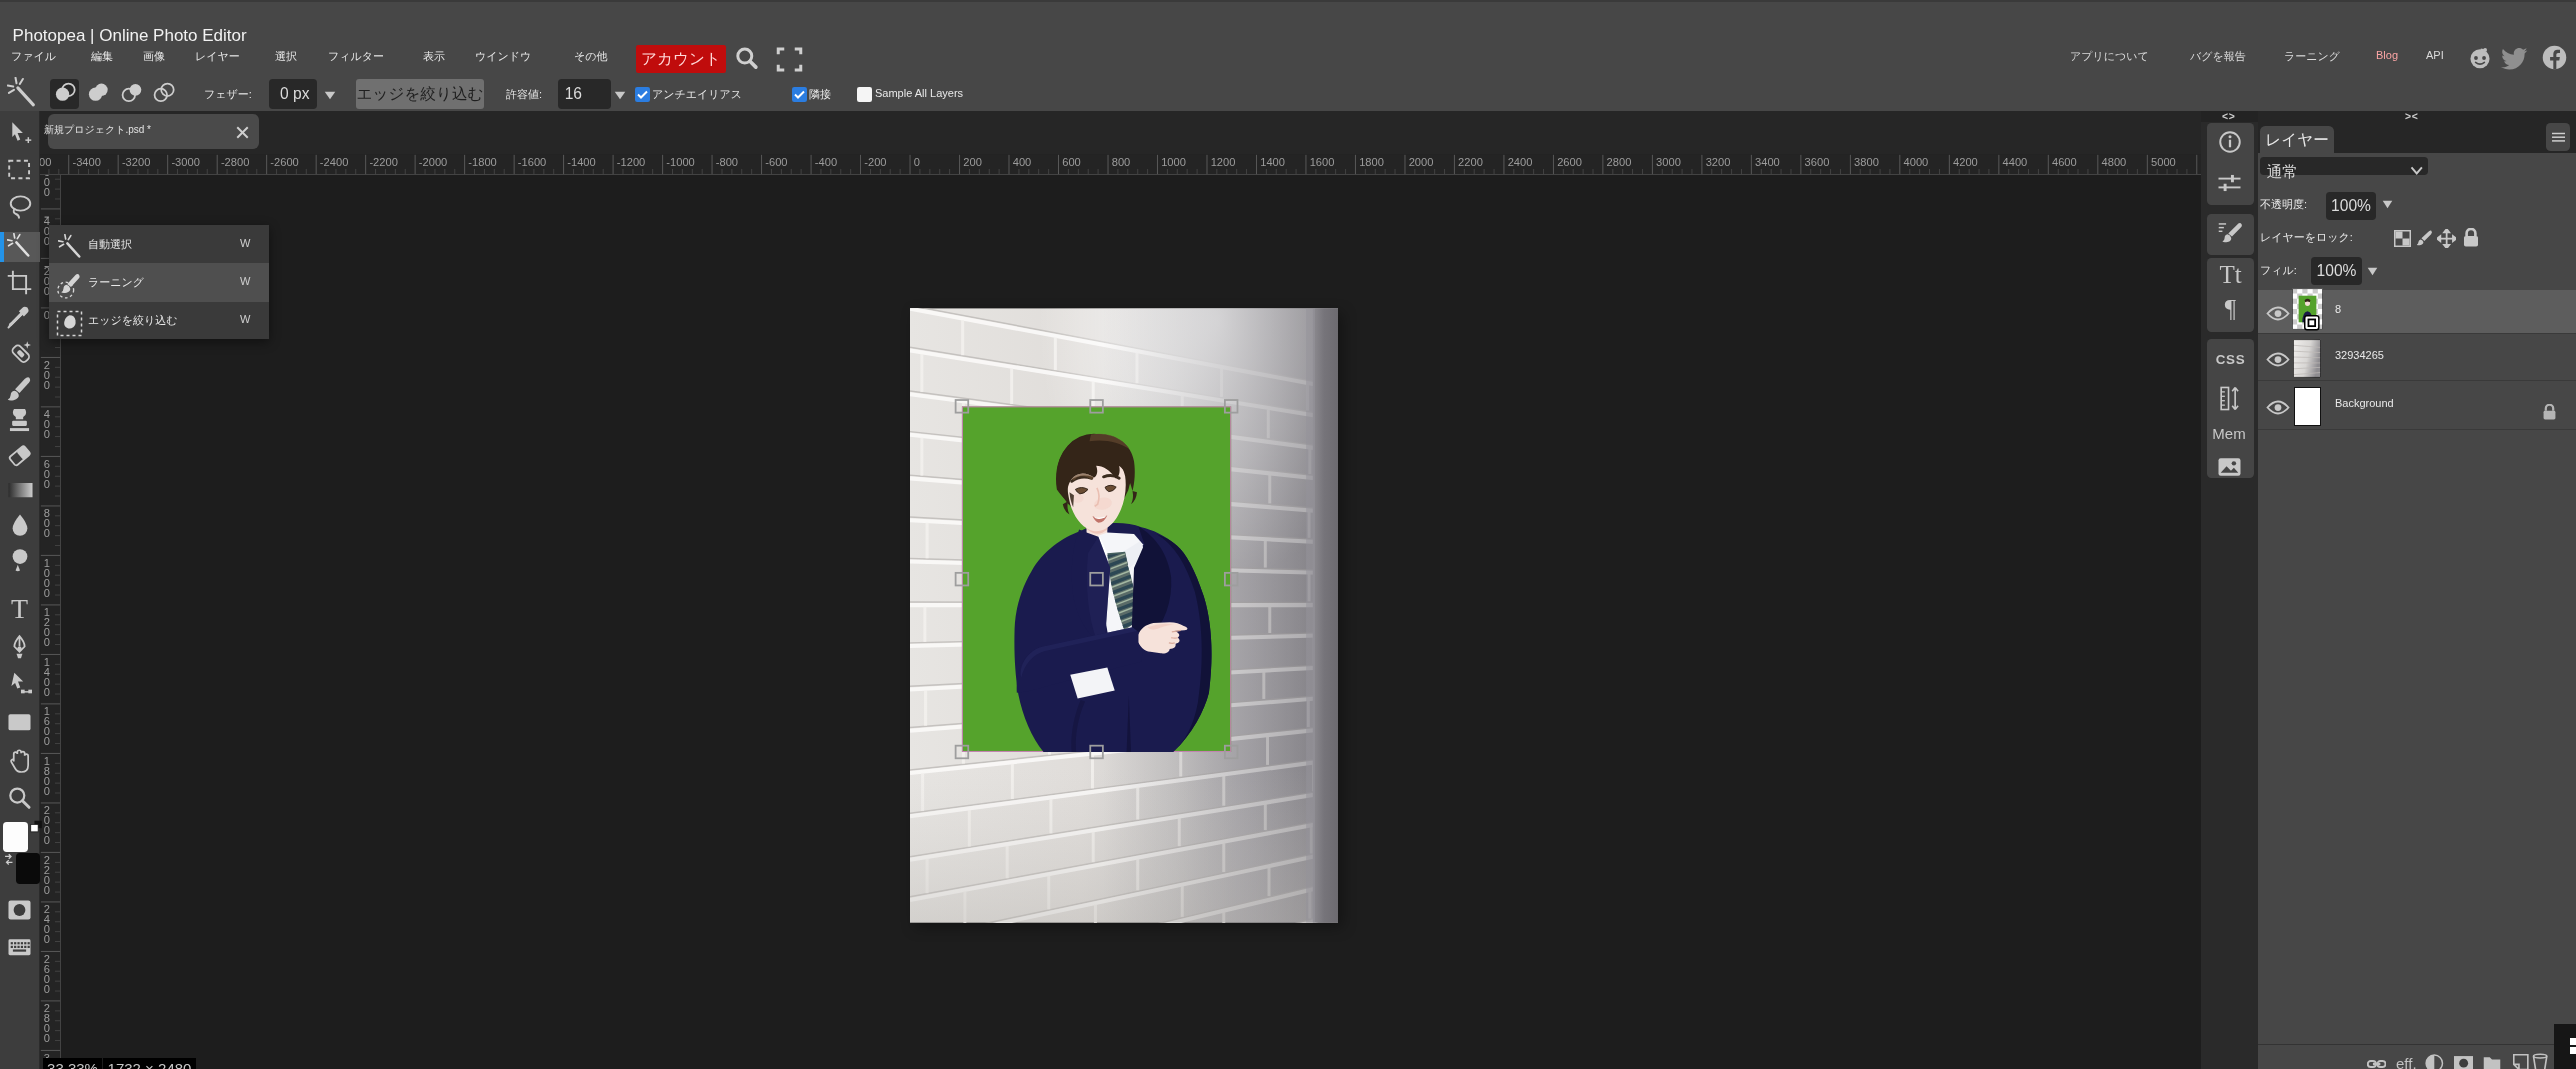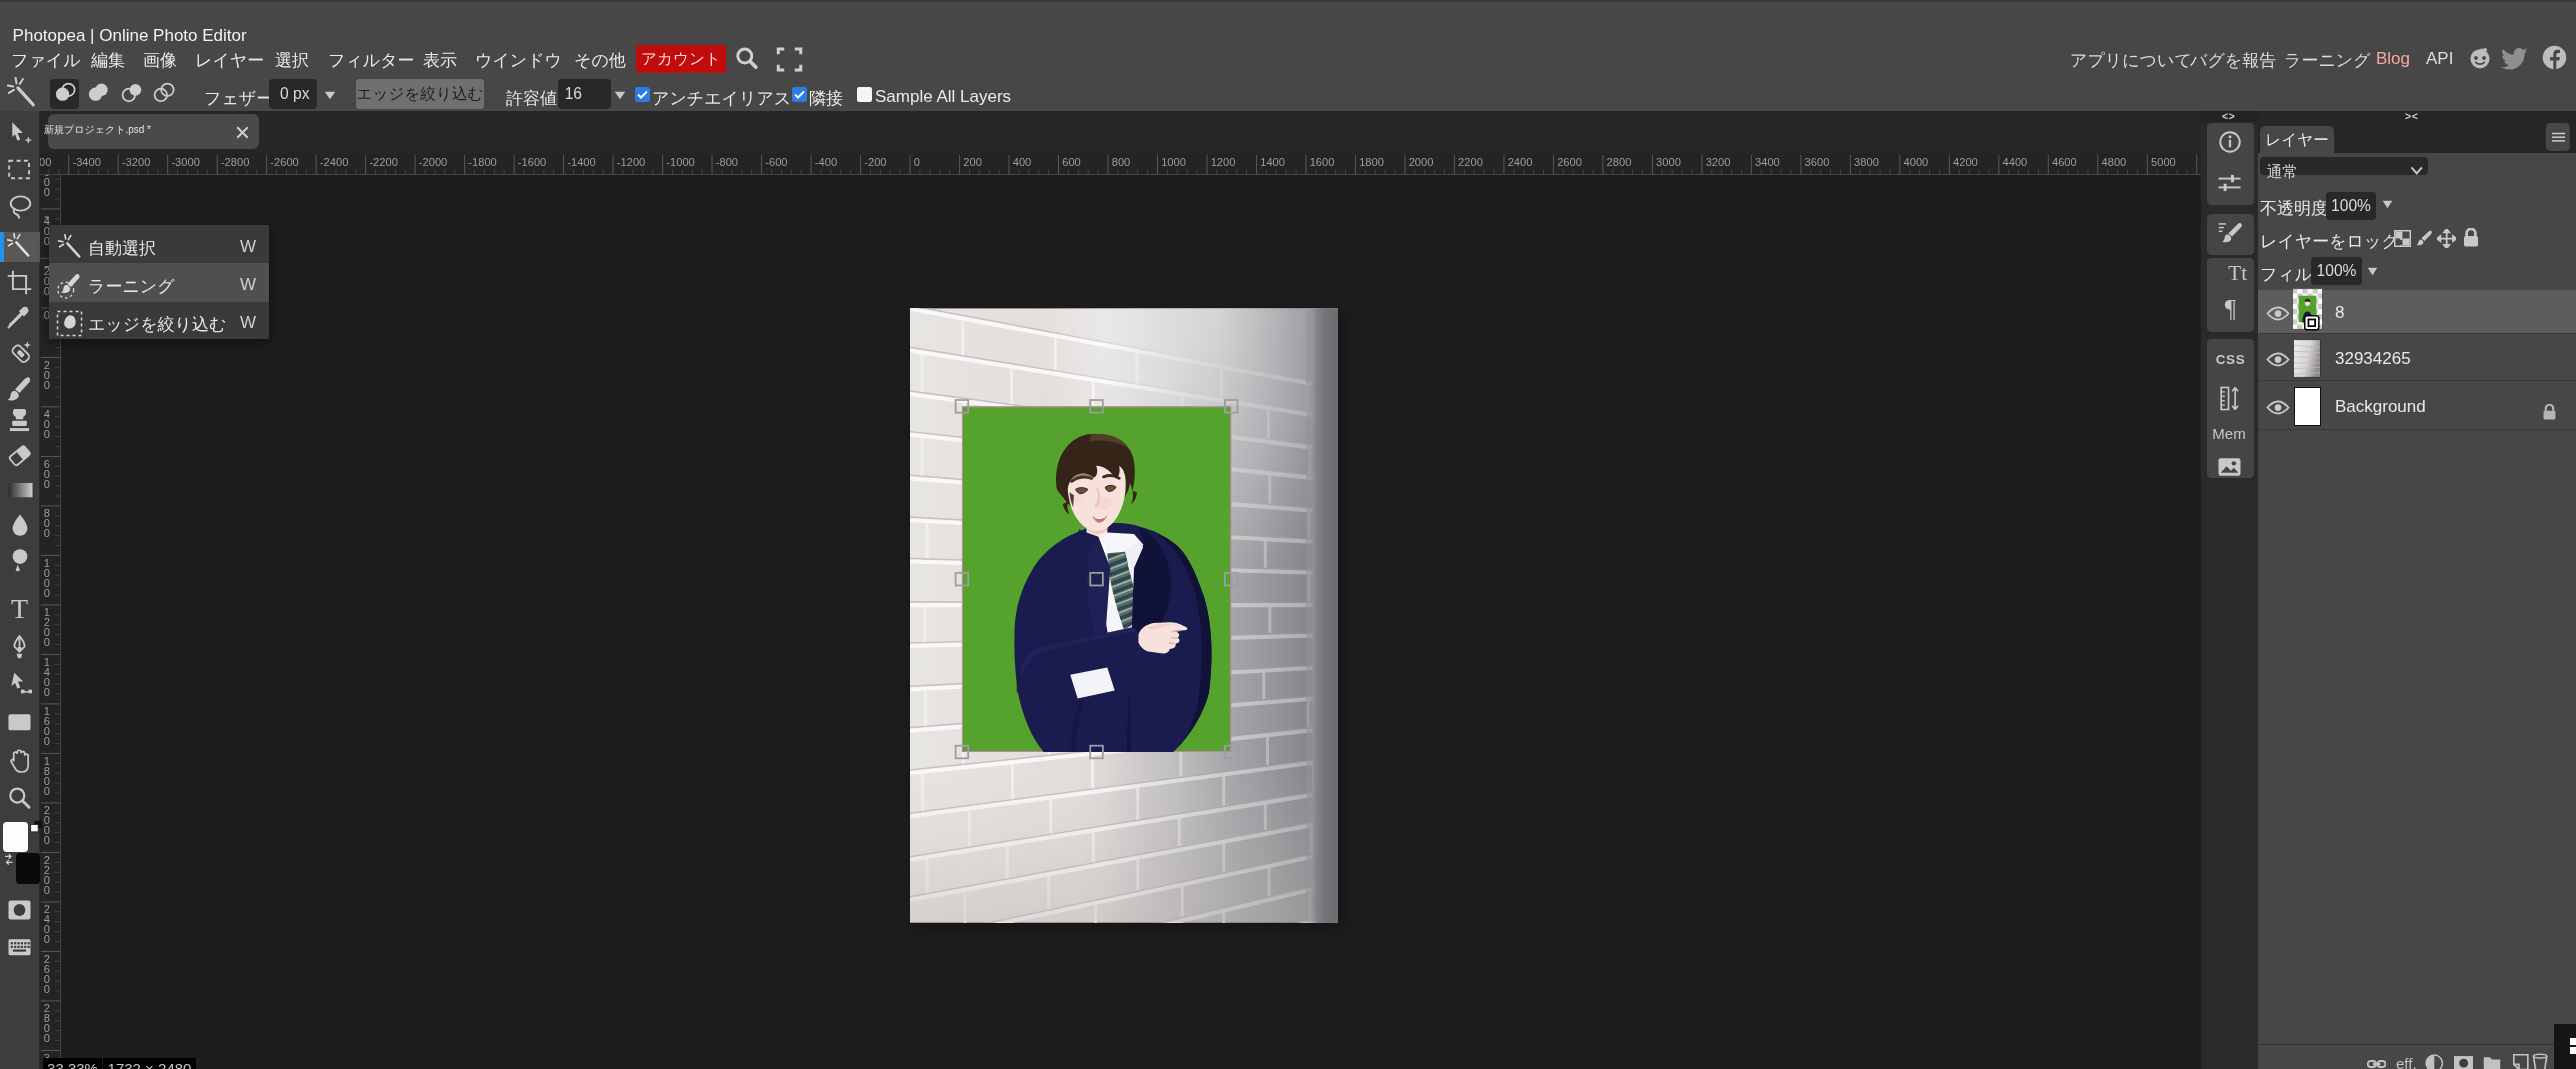--- a/index.html
+++ b/index.html
@@ -1,18 +1,18 @@
 <!DOCTYPE html>
 <html style="font-size:12px"><head><meta charset="utf-8">
 <style>
 *{margin:0;padding:0;box-sizing:border-box}
 html,body{width:2576px;height:1069px;overflow:hidden}
 body{background:#474747;font-family:"Liberation Sans",sans-serif;position:relative}
 .abs{position:absolute}
-.txt{color:#e9e9e9;font-size:17px;white-space:nowrap}
+.txt{color:#e9e9e9;font-size:11px;white-space:nowrap}
 .dk{background:#282828;border-radius:3.7px;color:#dcdcdc}
 svg{display:block}
 </style></head><body>
 <div class="abs" style="left:0;top:0;width:2576px;height:1.5px;background:#3a3a3a"></div>
 <div class="abs" style="left:12.6px;top:26px;color:#f2f2f2;font-size:17px">Photopea | Online Photo Editor</div>
 <div class="abs txt" style="left:11px;top:49px">ファイル</div>
 <div class="abs txt" style="left:91px;top:49px">編集</div>
 <div class="abs txt" style="left:143px;top:49px">画像</div>
 <div class="abs txt" style="left:195px;top:49px">レイヤー</div>
 <div class="abs txt" style="left:275px;top:49px">選択</div>
@@ -988,21 +988,21 @@
   </svg>
 <svg class="abs" style="left:2217px;top:221px" width="27" height="25" viewBox="0 0 36 34">
     <path d="M32,3 q3,3 0,6 L20,21 l-5,-4 L27,5 q2,-3 5,-2 Z" fill="#c8c8c8"></path>
     <path d="M14,18 q4,1 5,5 q.5,4 -5,5.5 q-5,1 -7,-.5 q3,-2 3,-5 q0,-4 4,-5 Z" fill="#c8c8c8"></path>
     <g stroke="#c8c8c8" stroke-width="2">
       <line x1="2" y1="4" x2="12" y2="4"></line>
       <line x1="2" y1="9" x2="9" y2="9"></line>
       <line x1="2" y1="14" x2="7" y2="14"></line>
     </g>
   </svg>
-<div class="abs" style="left:2214px;top:261px;width:33px;text-align:right;color:#c8c8c8;font-family:'Liberation Serif',serif;font-size:21px">Tt</div>
+<div class="abs" style="left:2214px;top:261px;width:33px;text-align:center;color:#c8c8c8;font-family:'Liberation Serif',serif;font-size:25px">Tt</div>
 <div class="abs" style="left:2214px;top:295px;width:33px;text-align:center;color:#c8c8c8;font-family:'Liberation Serif',serif;font-size:25px">¶</div>
 <div class="abs" style="left:2207px;top:352px;width:47px;text-align:center;color:#c8c8c8;font-size:13.4px;font-weight:bold;letter-spacing:0.7px">CSS</div>
 <svg class="abs" style="left:2218px;top:386px" width="24" height="25" viewBox="0 0 32 34">
     <rect x="4" y="2" width="10" height="30" fill="none" stroke="#c8c8c8" stroke-width="2.2"></rect>
     <g stroke="#c8c8c8" stroke-width="1.8">
       <line x1="4" y1="8" x2="9" y2="8"></line>
       <line x1="4" y1="14" x2="9" y2="14"></line>
       <line x1="4" y1="20" x2="9" y2="20"></line>
       <line x1="4" y1="26" x2="9" y2="26"></line>
     </g>

